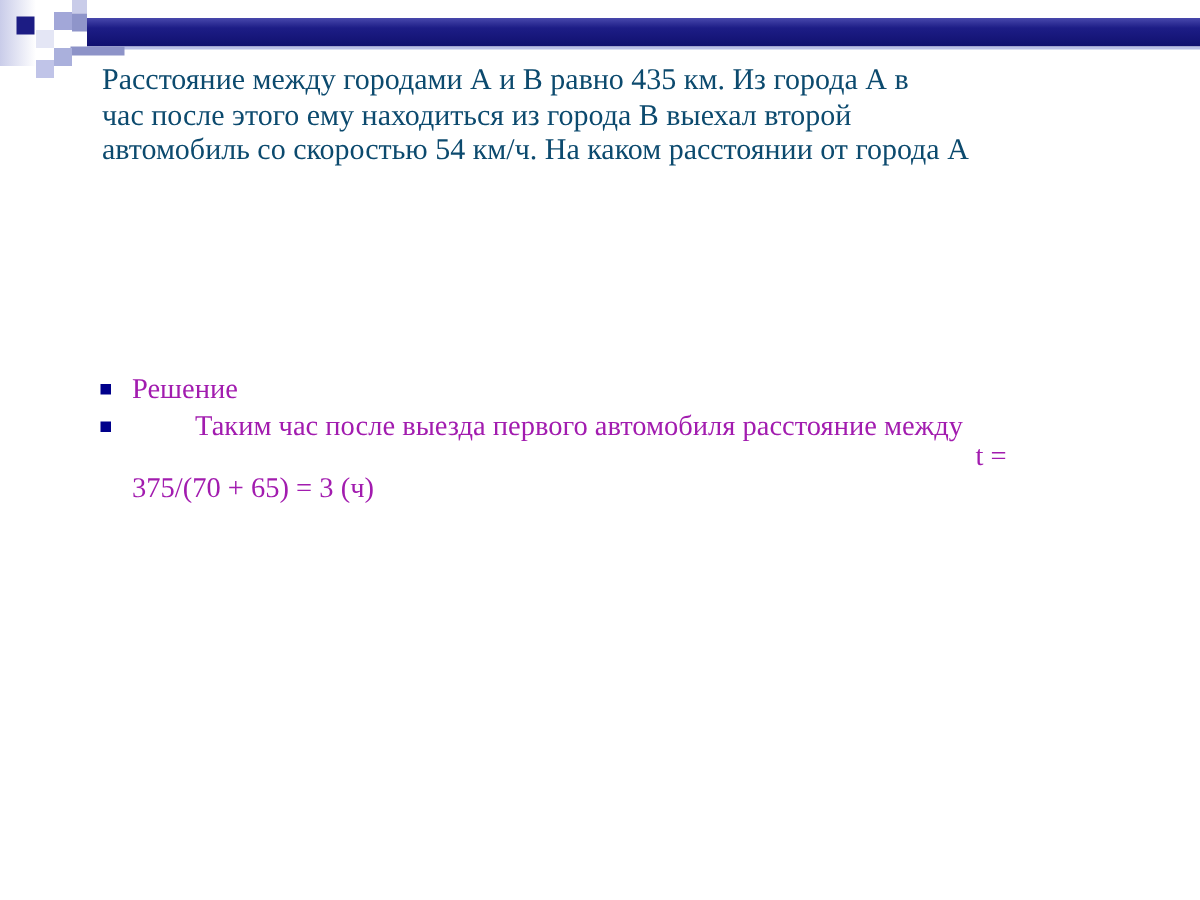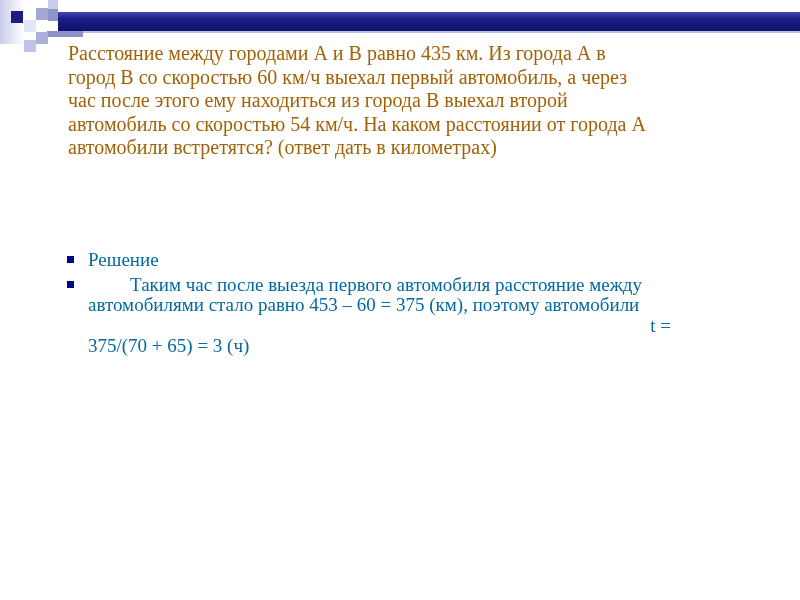--- a/index.html
+++ b/index.html
@@ -18,25 +18,25 @@
   .sq{position:absolute;}
   .sq.s1{left:11px;top:11px;width:12px;height:12px;background:#1c1c84;}
   .sq.s2{left:36px;top:8px;width:12px;height:12px;background:#a2a7d8;}
   .sq.s3{left:48px;top:0;width:10px;height:9px;background:#c9cce9;}
   .sq.s4{left:48px;top:9px;width:10px;height:12px;background:#8f95ca;}
   .sq.s5{left:24px;top:20px;width:12px;height:12px;background:#e4e6f5;}
   .sq.s6{left:36px;top:32px;width:12px;height:12px;background:#aab0dc;}
   .sq.s7{left:24px;top:40px;width:12px;height:12px;background:#c0c4e8;}
   
   .title{position:absolute;left:68px;top:42px;width:665px;
-    color:#a16207;font-size:20px;line-height:23.5px;}
+    color:#0c4a6e;font-size:20px;line-height:23.5px;}
   .title .ln{white-space:nowrap;}
   
   .body{position:absolute;left:67px;top:250px;width:652px;
-    color:#0369a1;font-size:19px;line-height:20.5px;}
+    color:#a21caf;font-size:19px;line-height:20.5px;}
   .para{position:relative;padding-left:21px;margin-bottom:4px;}
   .para.gap{margin-top:11px;}
   .bullet{position:absolute;left:0;top:6px;width:7px;height:7px;background:#00008b;}
   .para .ln{white-space:nowrap;}
   .ln.indent{text-indent:42px;}
   .ln.flex{display:flex;}
   .right-end{margin-left:auto;margin-right:48px;}
   .spacer{display:inline-block;width:76px;}
 </style>
 </head>
@@ -53,37 +53,34 @@
     <div class="sq s2"></div>
     <div class="sq s3"></div>
     <div class="sq s4"></div>
     <div class="sq s5"></div>
     <div class="sq s6"></div>
     <div class="sq s7"></div>
   </div>
 
   <div class="title">
     <div class="ln">Расстояние между городами А и В равно 435 км. Из города А в</div>
-    <div class="ln">город В со скоростью 60 км/ч выехал первый автомобиль, а через</div>
     <div class="ln">час после этого ему находиться из города В выехал второй</div>
     <div class="ln">автомобиль со скоростью 54 км/ч. На каком расстоянии от города А</div>
-    <div class="ln">автомобили встретятся? (ответ дать в километрах)</div>
   </div>
 
   <div class="body">
 
     <div class="para">
       <span class="bullet"></span>
       <div class="ln">Решение</div>
     </div>
 
     <div class="para">
       <span class="bullet"></span>
       <div class="ln indent">Таким час после выезда первого автомобиля расстояние между</div>
-      <div class="ln">автомобилями стало равно 453 – 60 = 375 (км), поэтому автомобили</div>
       <div class="ln flex">
         <span class="right-end">t =</span>
       </div>
       <div class="ln">375/(70 + 65) = 3 (ч)</div>
     </div>
 
 
   </div>
 </div>
 

